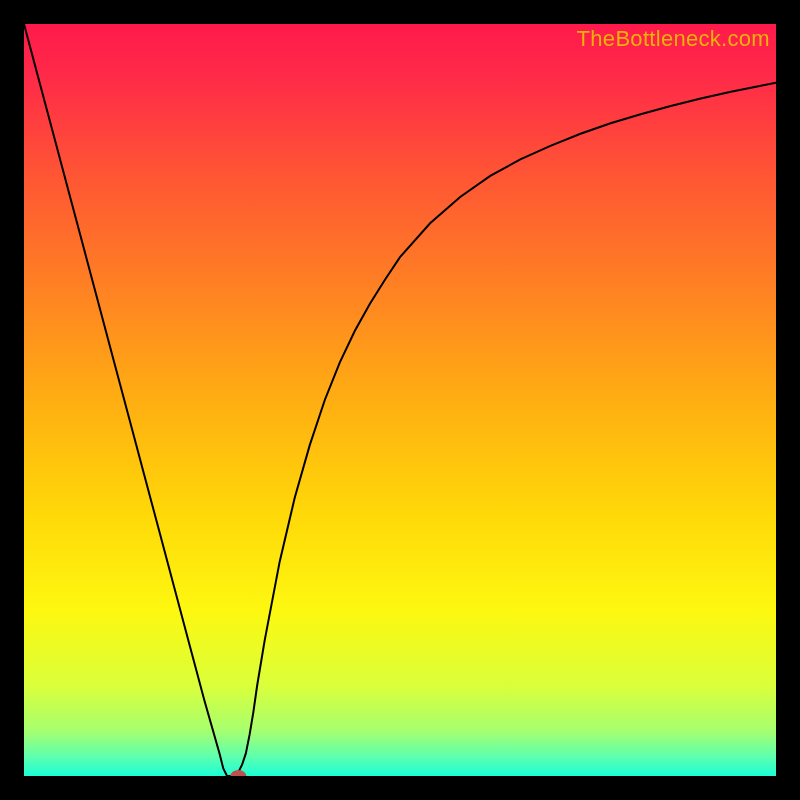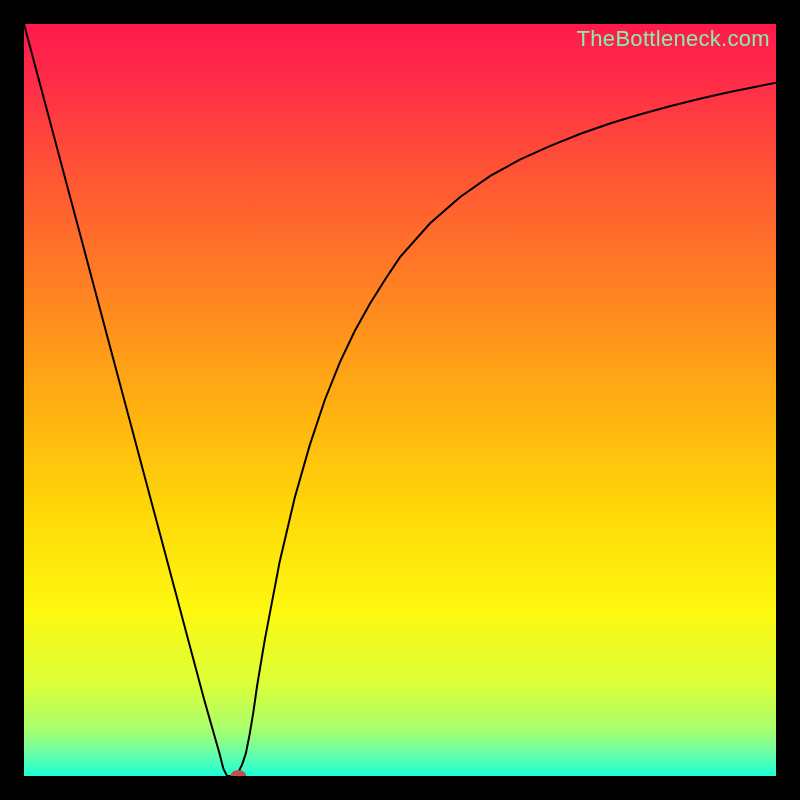--- a/index.html
+++ b/index.html
@@ -23,21 +23,21 @@
     position: absolute;
     left: 0;
     top: 0;
     width: 752px;
     height: 752px;
   }
   .watermark {
     position: absolute;
     top: 2px;
     right: 6px;
-    color: #86efac;
+    color: #eab308;
     font-size: 22px;
     font-weight: 500;
     letter-spacing: 0.3px;
   }
   svg { display: block; }
 </style>
 </head>
 <body>
 
 <div class="frame">

